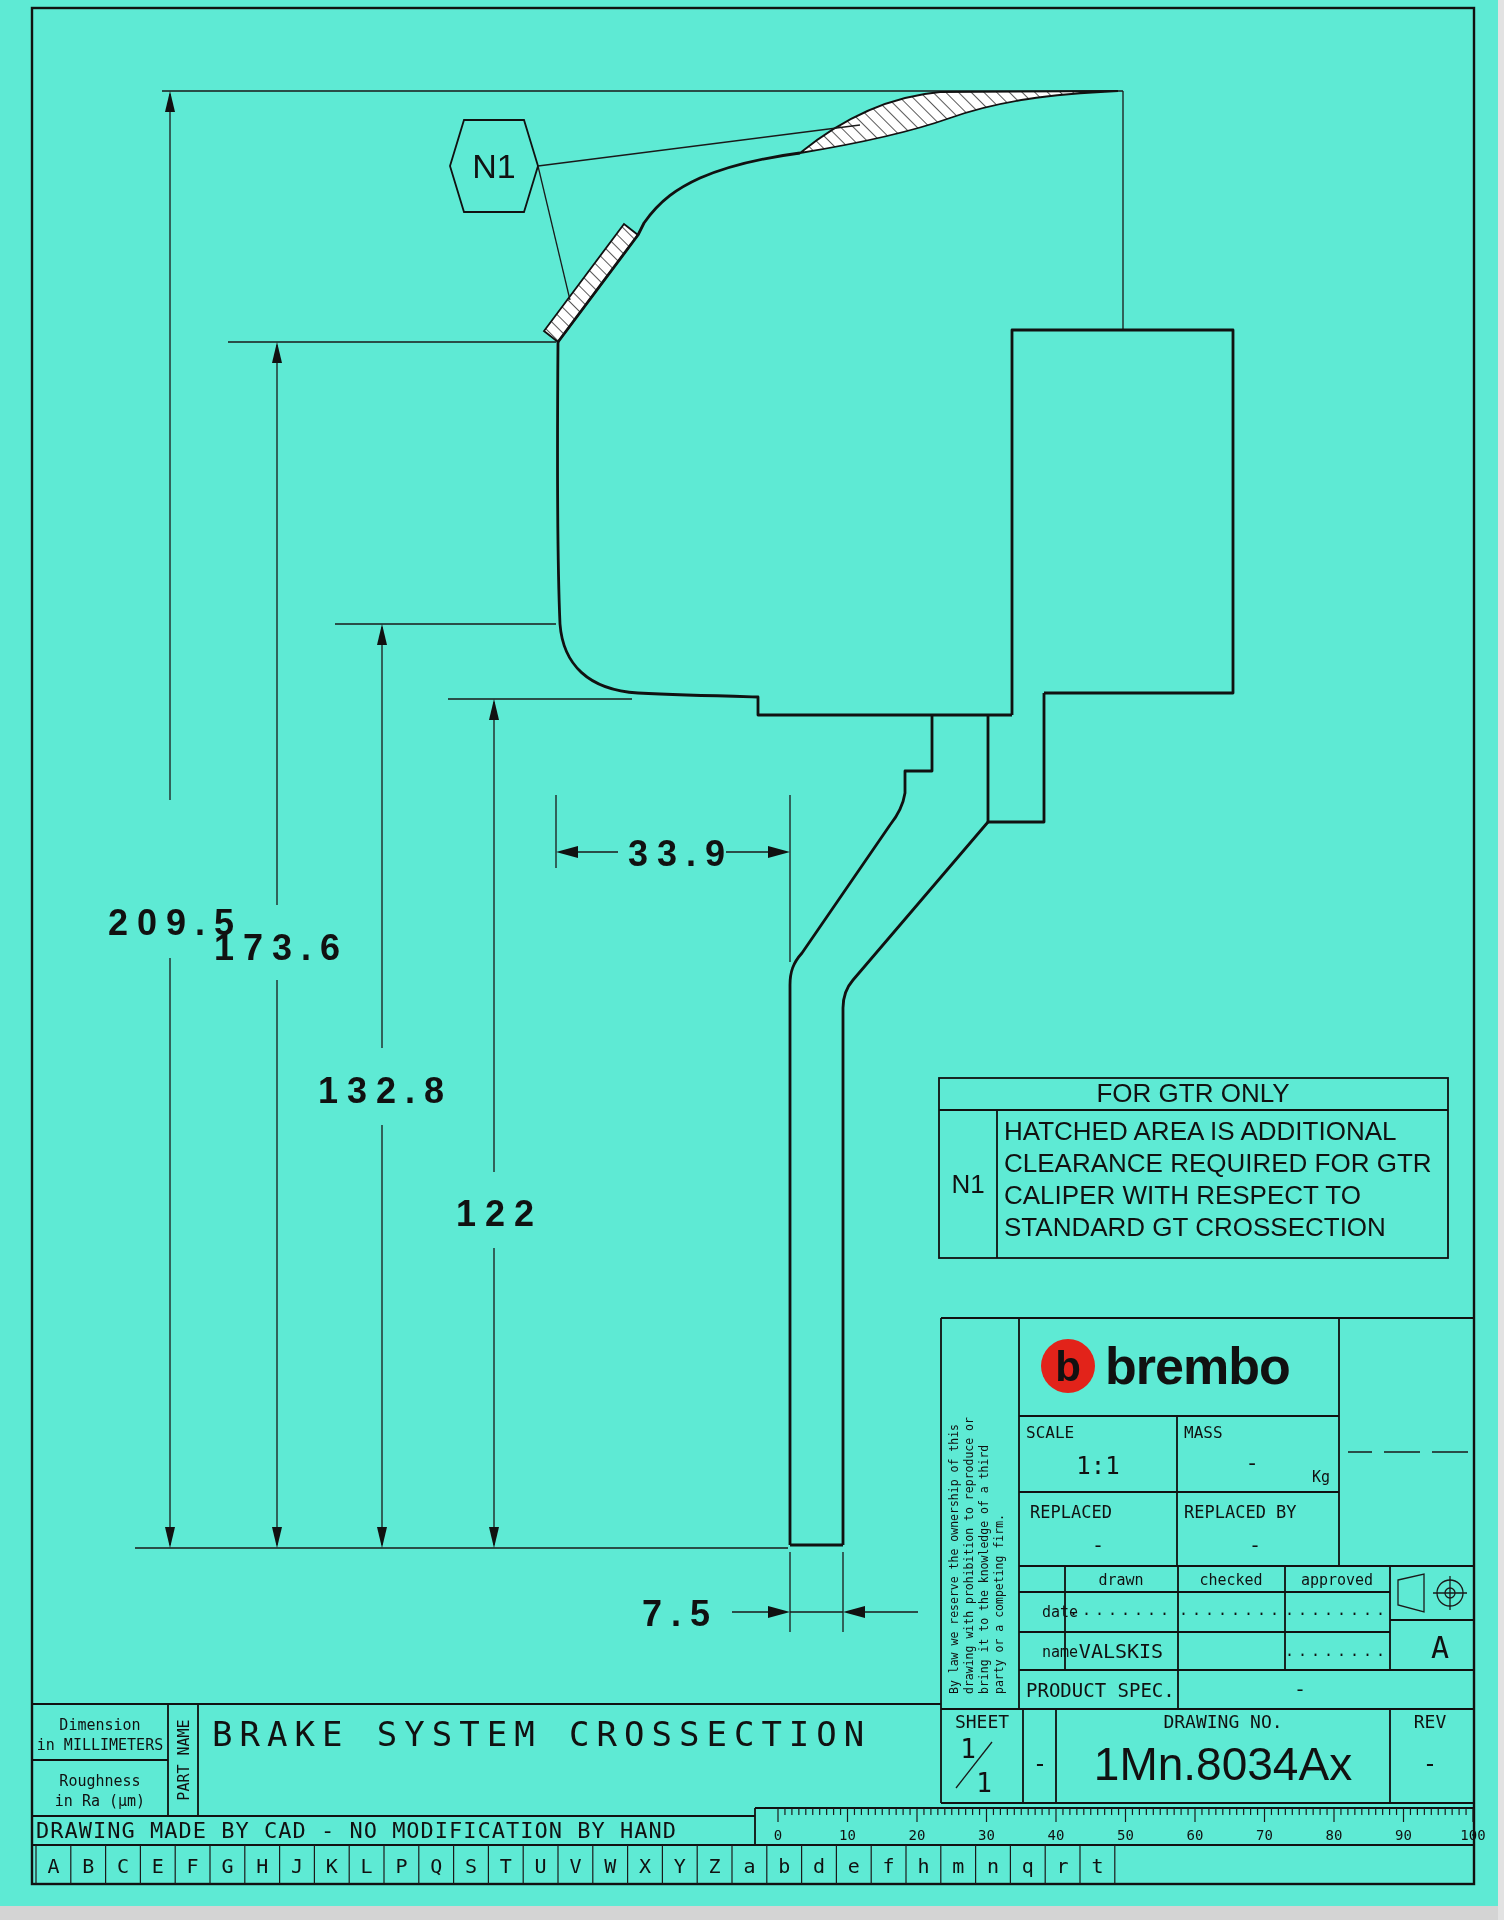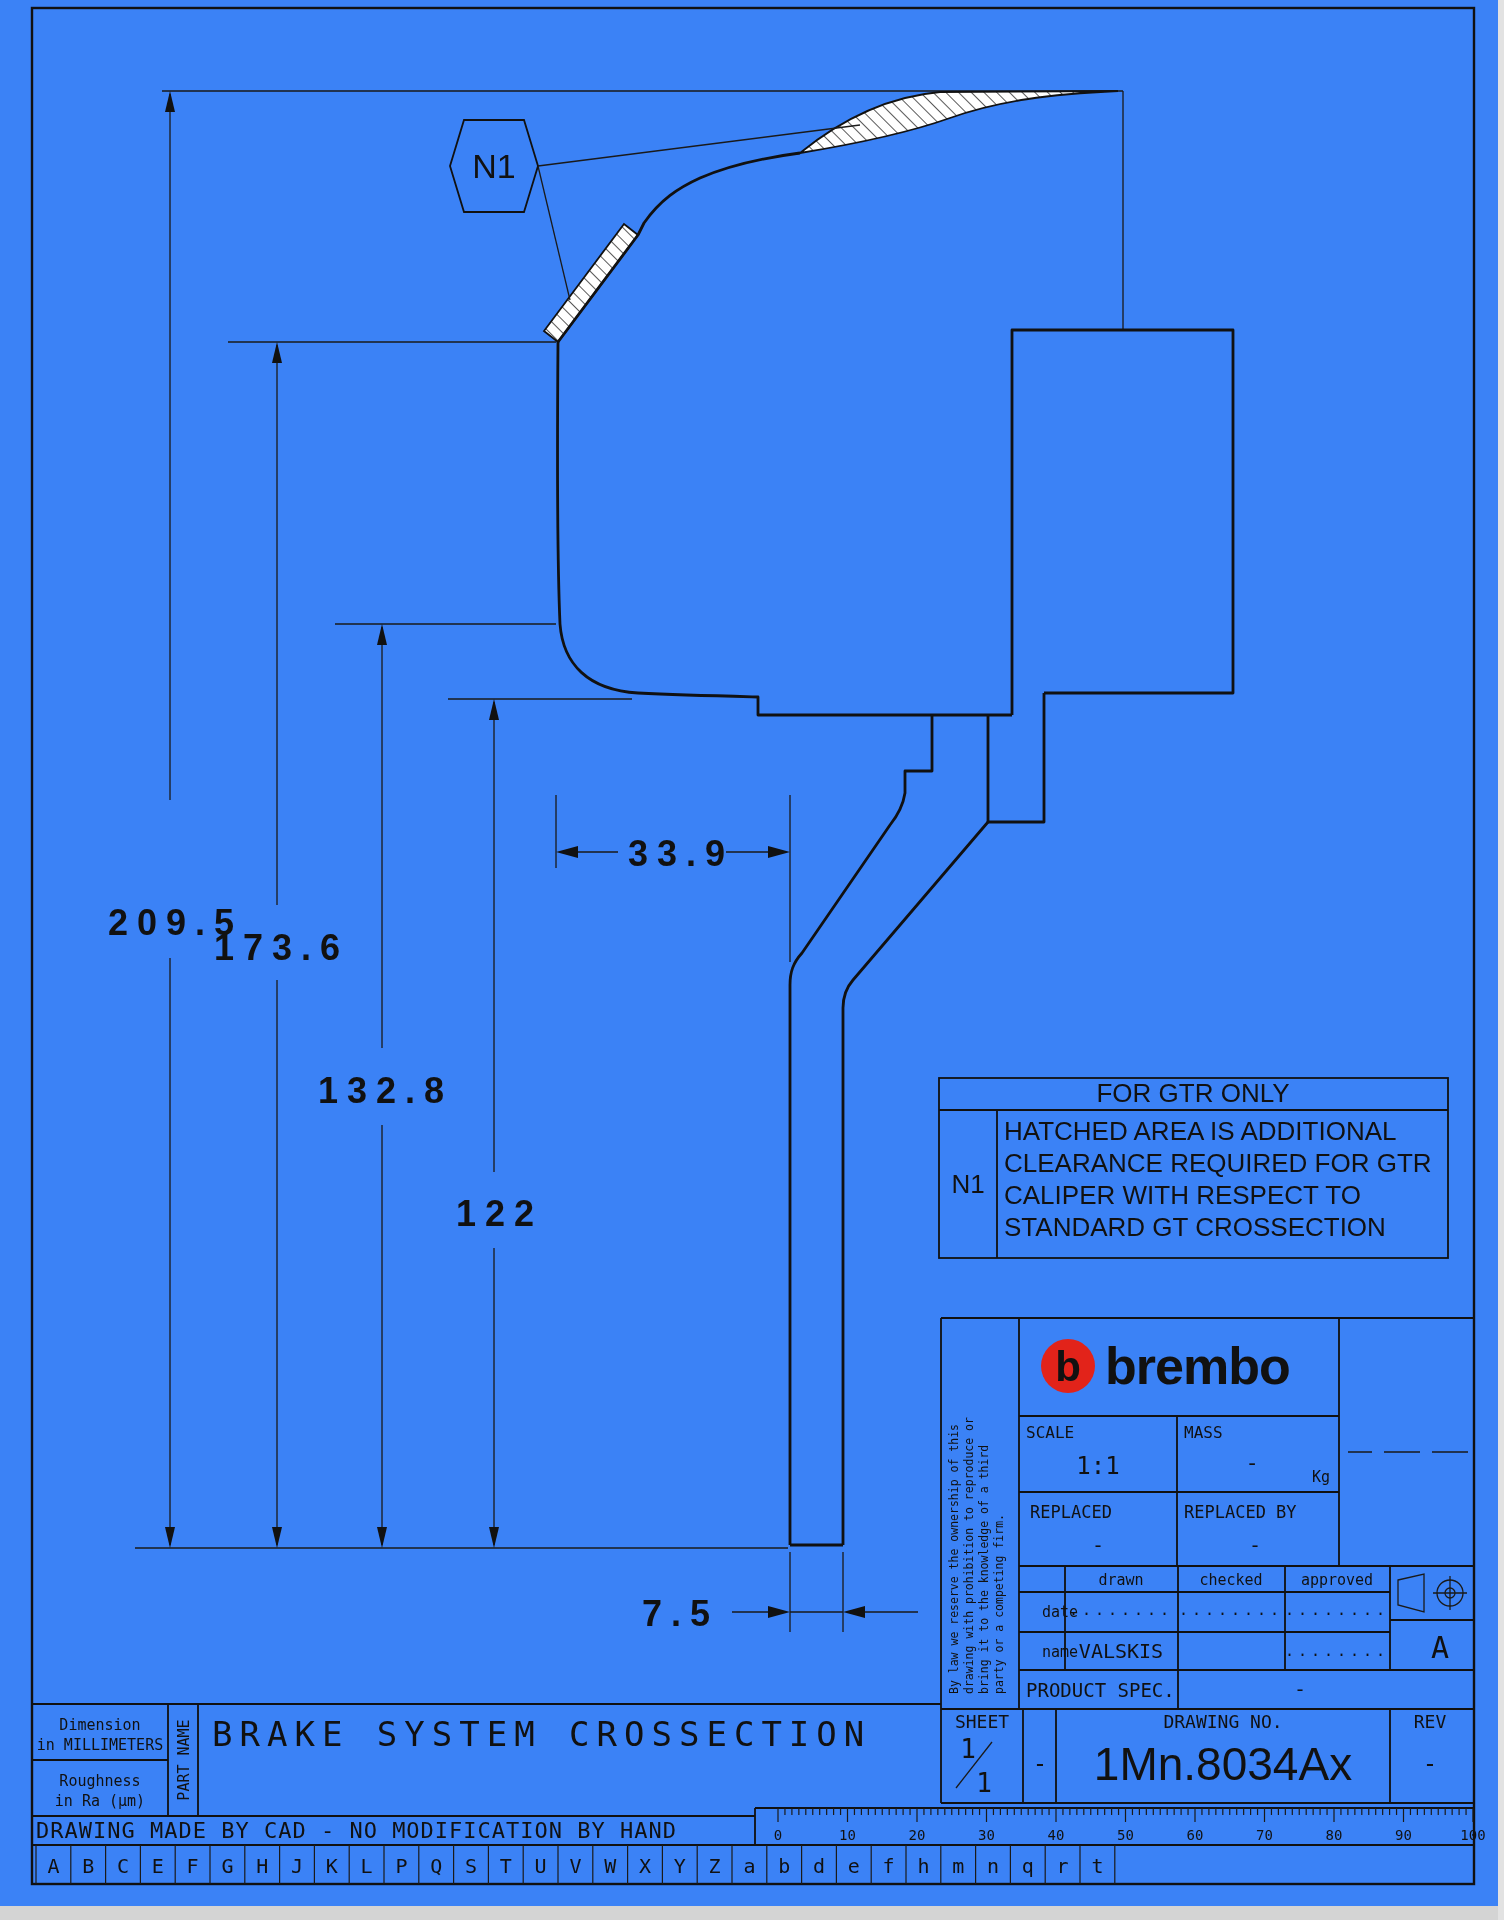--- a/index.html
+++ b/index.html
@@ -1,16 +1,16 @@
 <!DOCTYPE html>
 <html><head>
 <meta charset="utf-8">
 <style>
   html,body{margin:0;padding:0;background:#c8c8c8;}
-  .page{position:relative;width:1504px;height:1920px;background:#3b82f6;overflow:hidden;
+  .page{position:relative;width:1504px;height:1920px;background:#5eead4;overflow:hidden;
         font-family:"DejaVu Sans Mono", monospace;}
   .edge-bottom{position:absolute;left:0;bottom:0;width:100%;height:14px;background:#d4d4d4;}
   .edge-right{position:absolute;right:0;top:0;width:6px;height:100%;background:#e2e2e2;}
   svg{position:absolute;left:0;top:0;}
   svg text{fill:#111;}
   .cad    {font-family:"DejaVu Sans Mono",monospace;}
   .arial  {font-family:"Liberation Sans",sans-serif;}
   .dimtxt {font-family:"Liberation Sans",sans-serif;font-weight:700;font-size:36px;letter-spacing:9px;}
   .note   {font-family:"Liberation Sans",sans-serif;font-size:26px;}
   .thin   {stroke:#1a1a1a;stroke-width:1.3;fill:none;}

